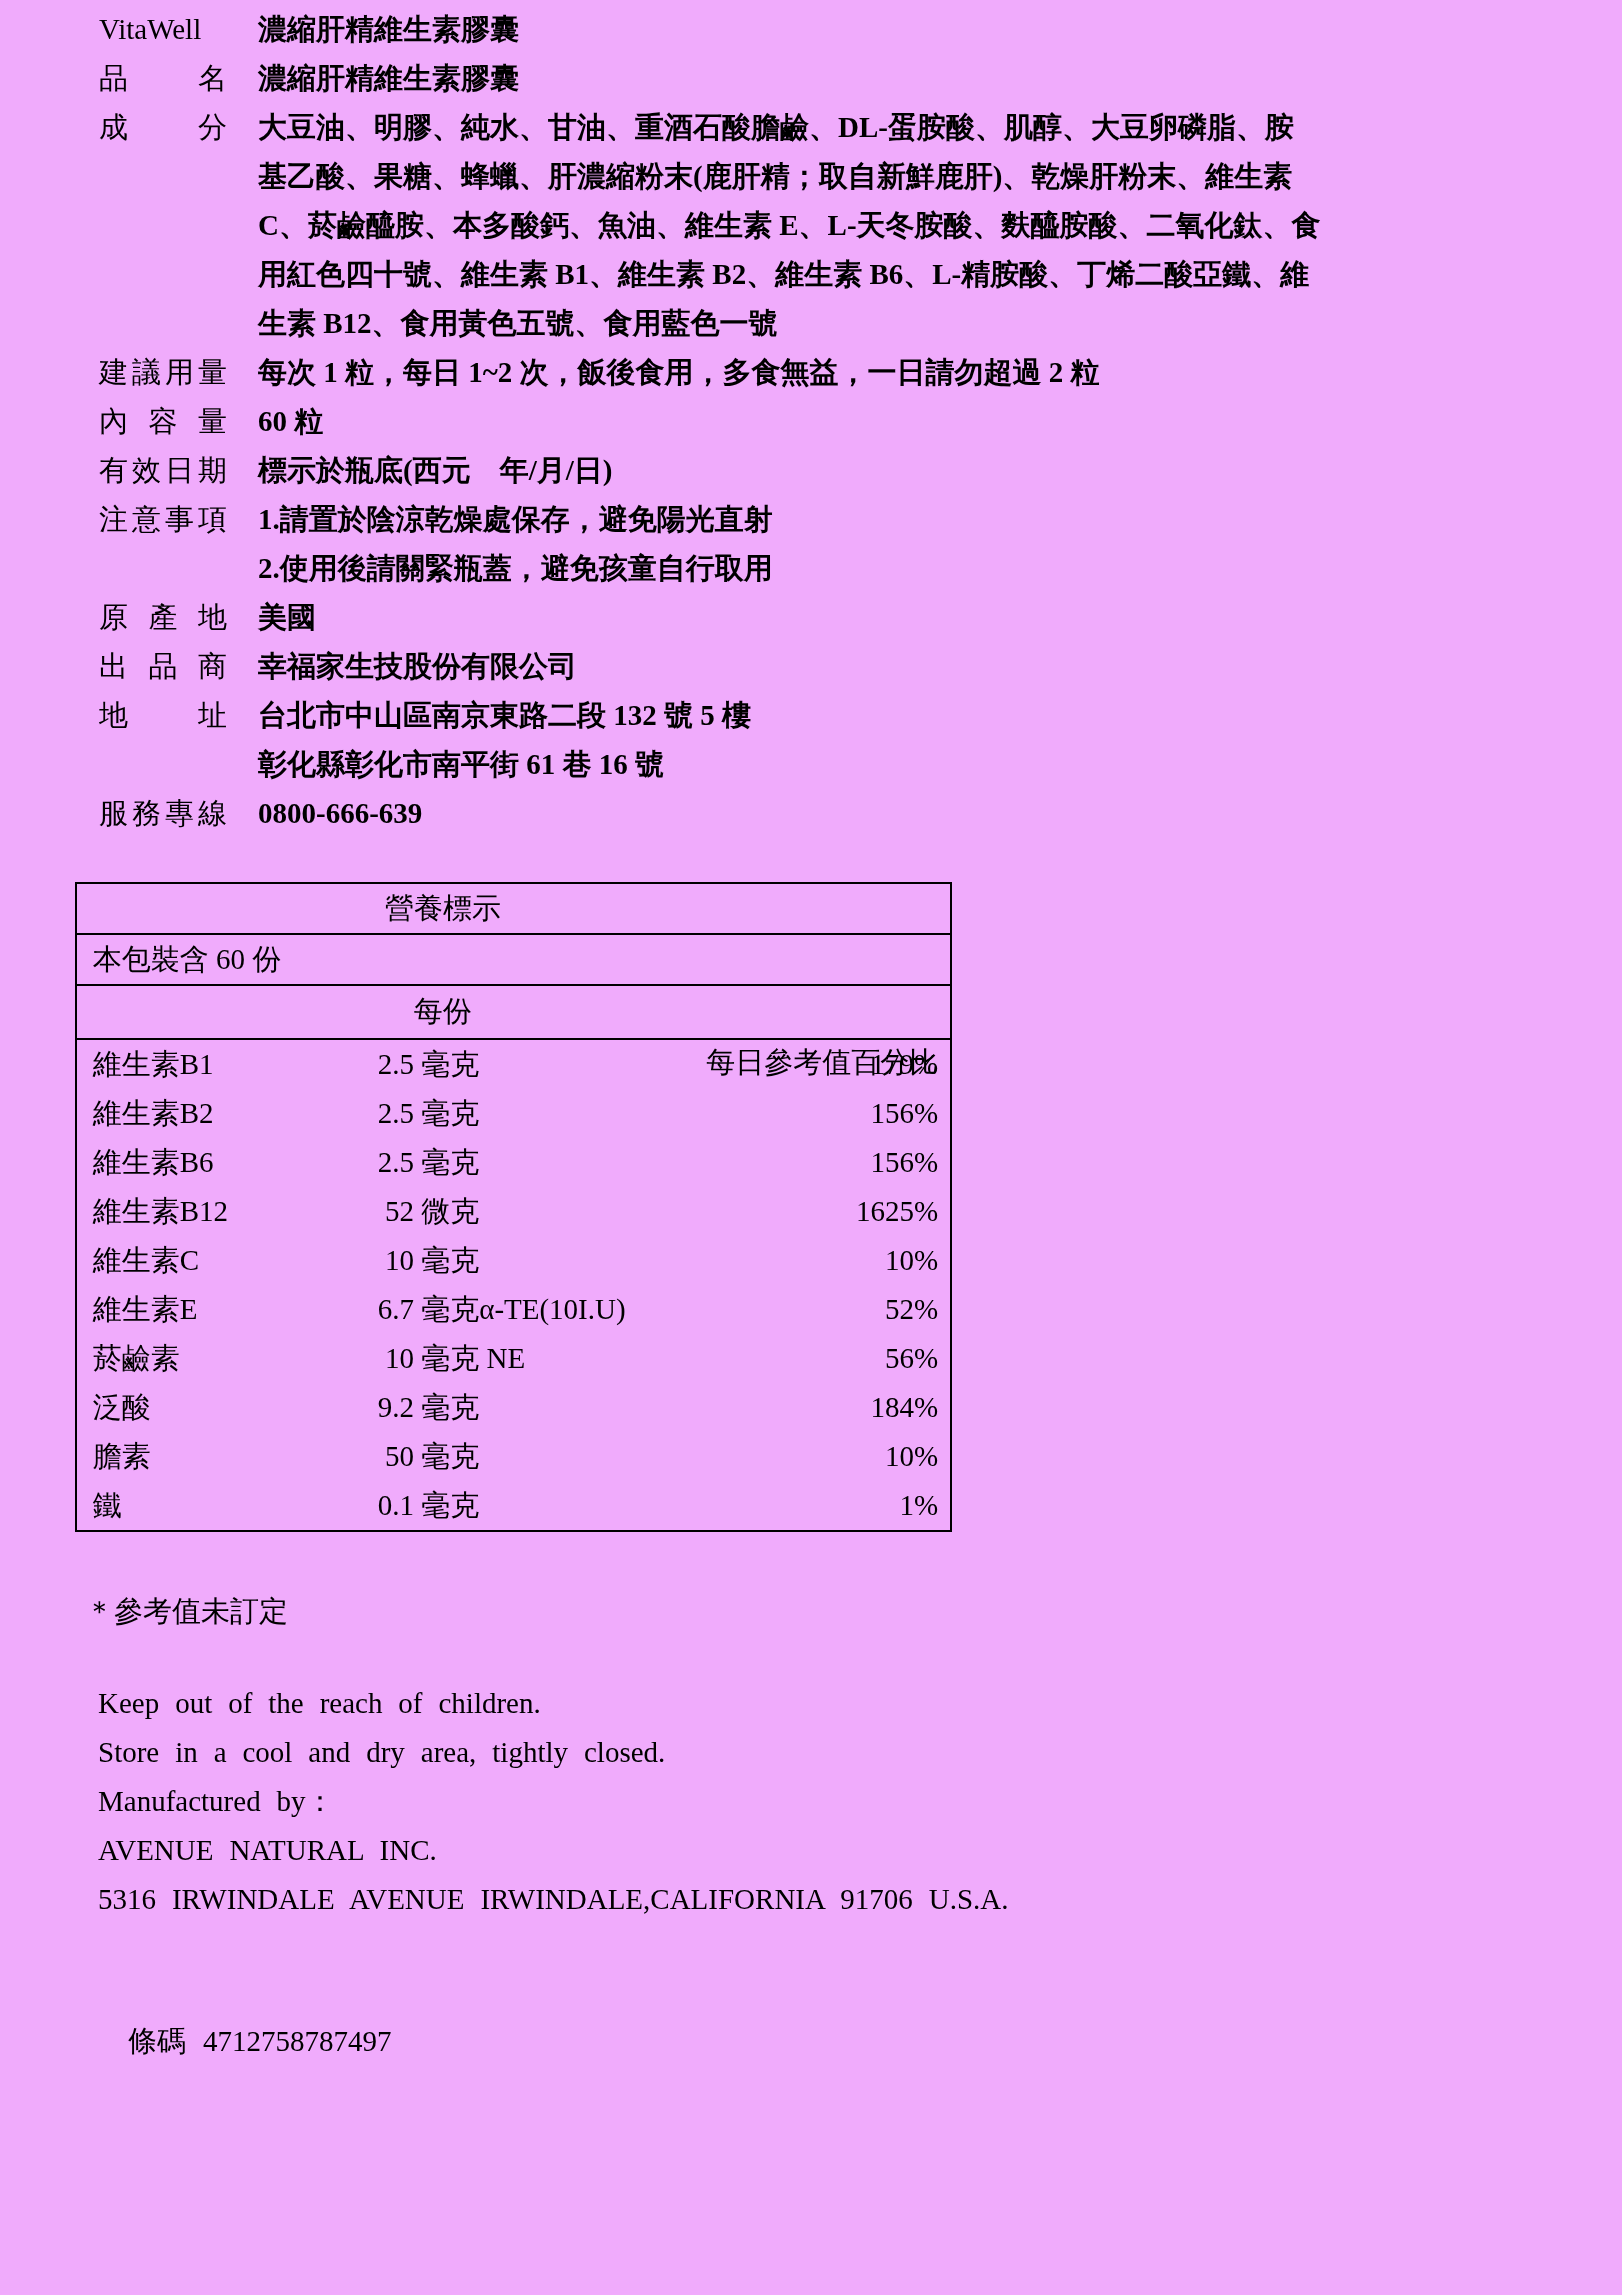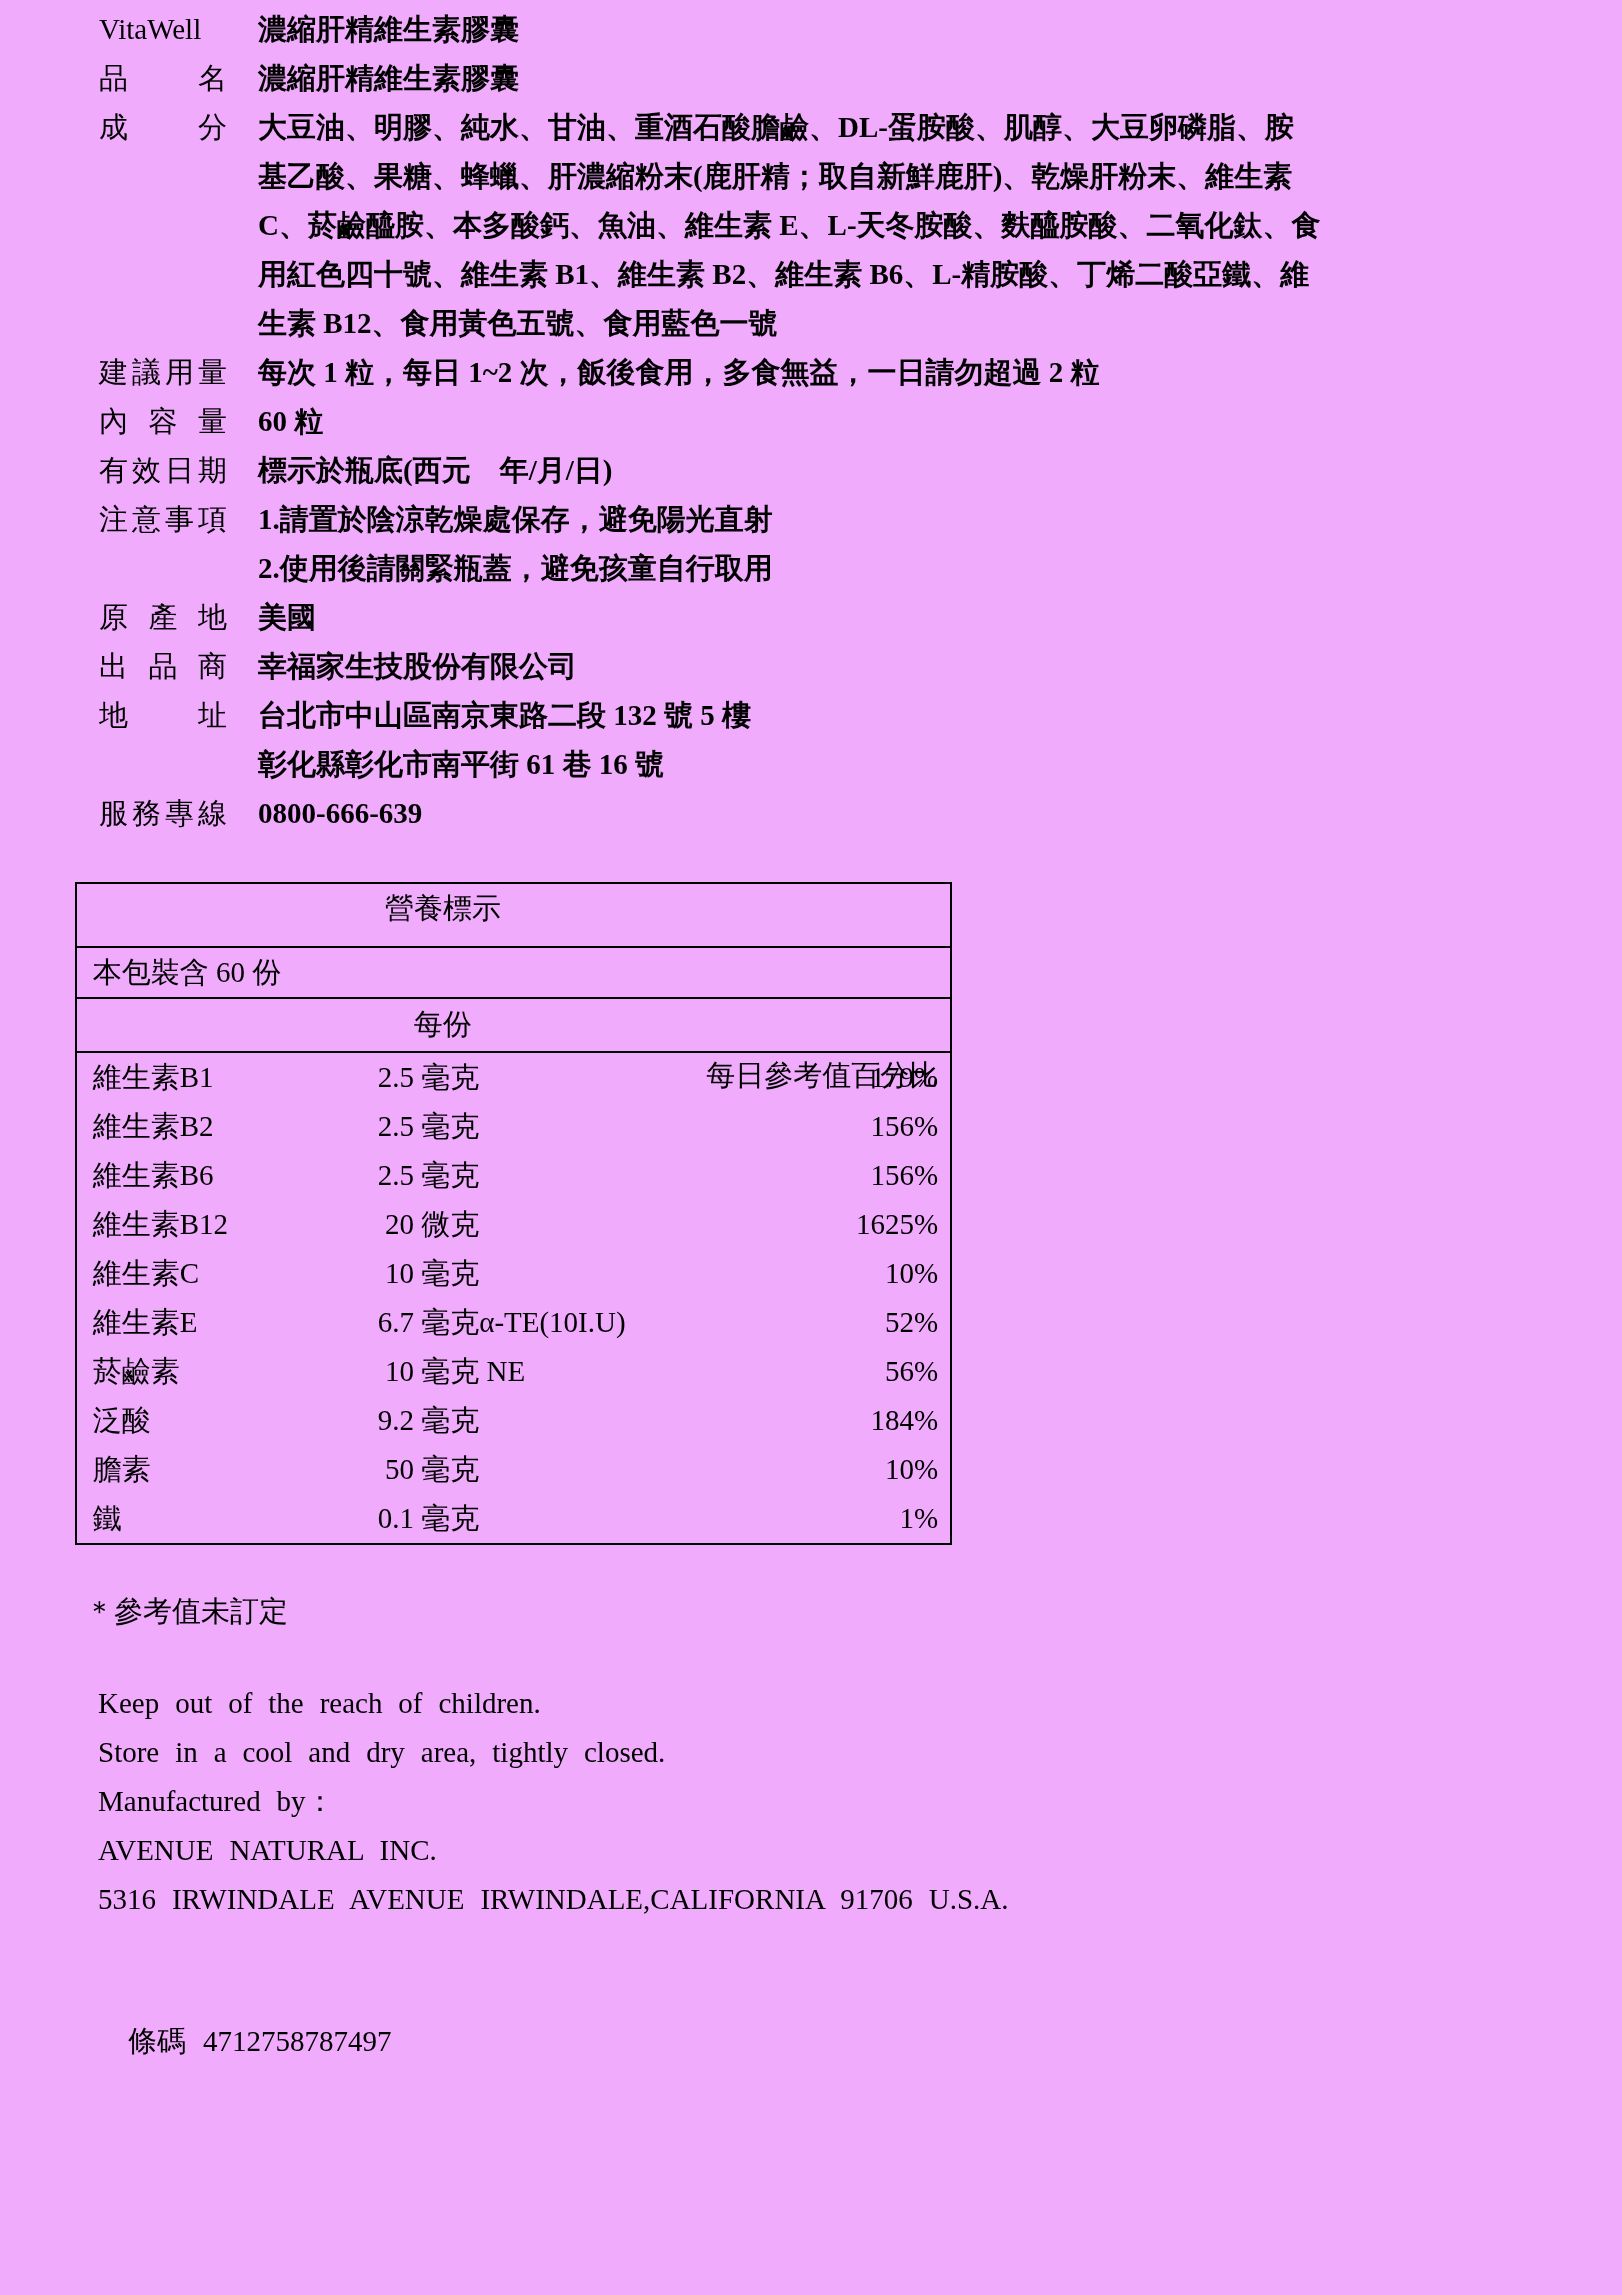--- a/index.html
+++ b/index.html
@@ -29,21 +29,21 @@
 
   
   .nutrition {
     position: absolute;
     left: 75px;
     top: 882px;
     width: 877px;
     border: 2.6px solid #000;
   }
   .nut-title {
-    height: 64px;
+    height: 51px;
     line-height: 48px;
     border-bottom: 2px solid #000;
     text-indent: 308px;
     white-space: pre;
   }
   .nut-serving { border-bottom: 2px solid #000; padding: 0 11.8px 0 15.7px; }
   .nut-serving div { line-height: 49px; white-space: pre-wrap; }
   .nut-header {
     display: flex;
     height: 54px;
@@ -151,21 +151,21 @@
       <div class="nut-amt">2.5 毫克</div>
       <div class="nut-dv">156%</div>
     </div>
     <div class="nut-row">
       <div class="nut-name">維生素B6</div>
       <div class="nut-amt">2.5 毫克</div>
       <div class="nut-dv">156%</div>
     </div>
     <div class="nut-row">
       <div class="nut-name">維生素B12</div>
-      <div class="nut-amt"> 20 微克</div>
+      <div class="nut-amt"> 52 微克</div>
       <div class="nut-dv">1625%</div>
     </div>
     <div class="nut-row">
       <div class="nut-name">維生素C</div>
       <div class="nut-amt"> 10 毫克</div>
       <div class="nut-dv">10%</div>
     </div>
     <div class="nut-row">
       <div class="nut-name">維生素E</div>
       <div class="nut-amt">6.7 毫克α-TE(10I.U)</div>

